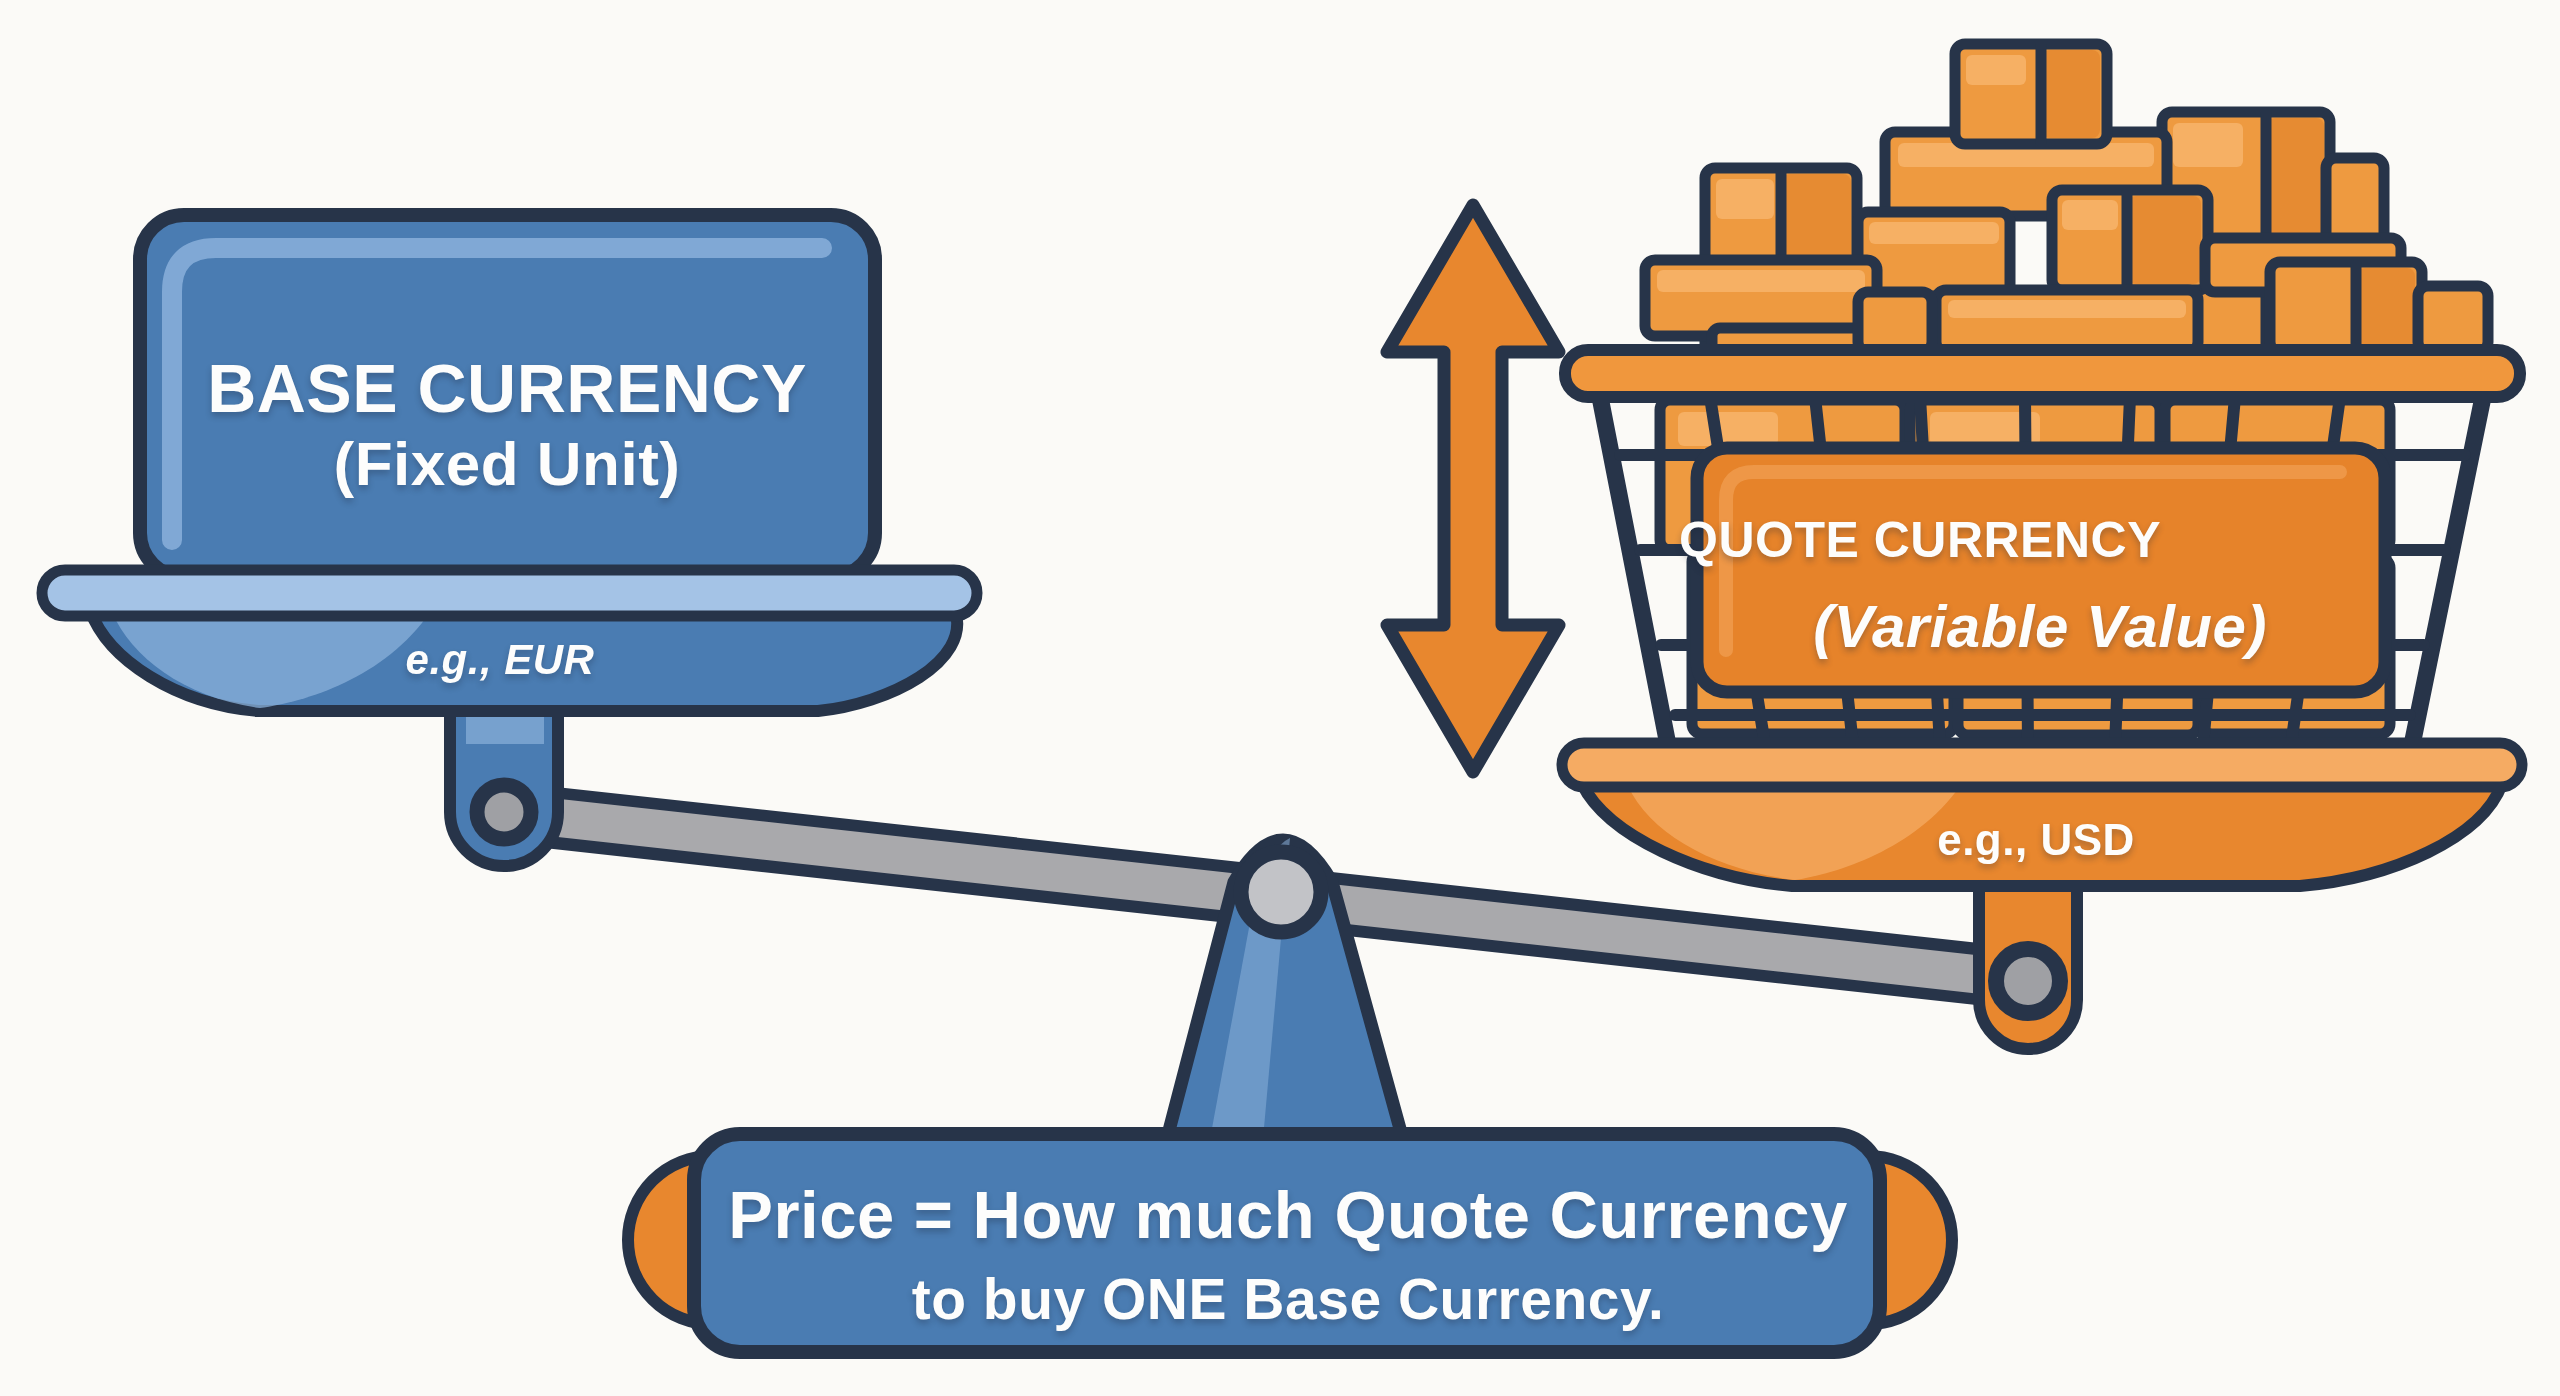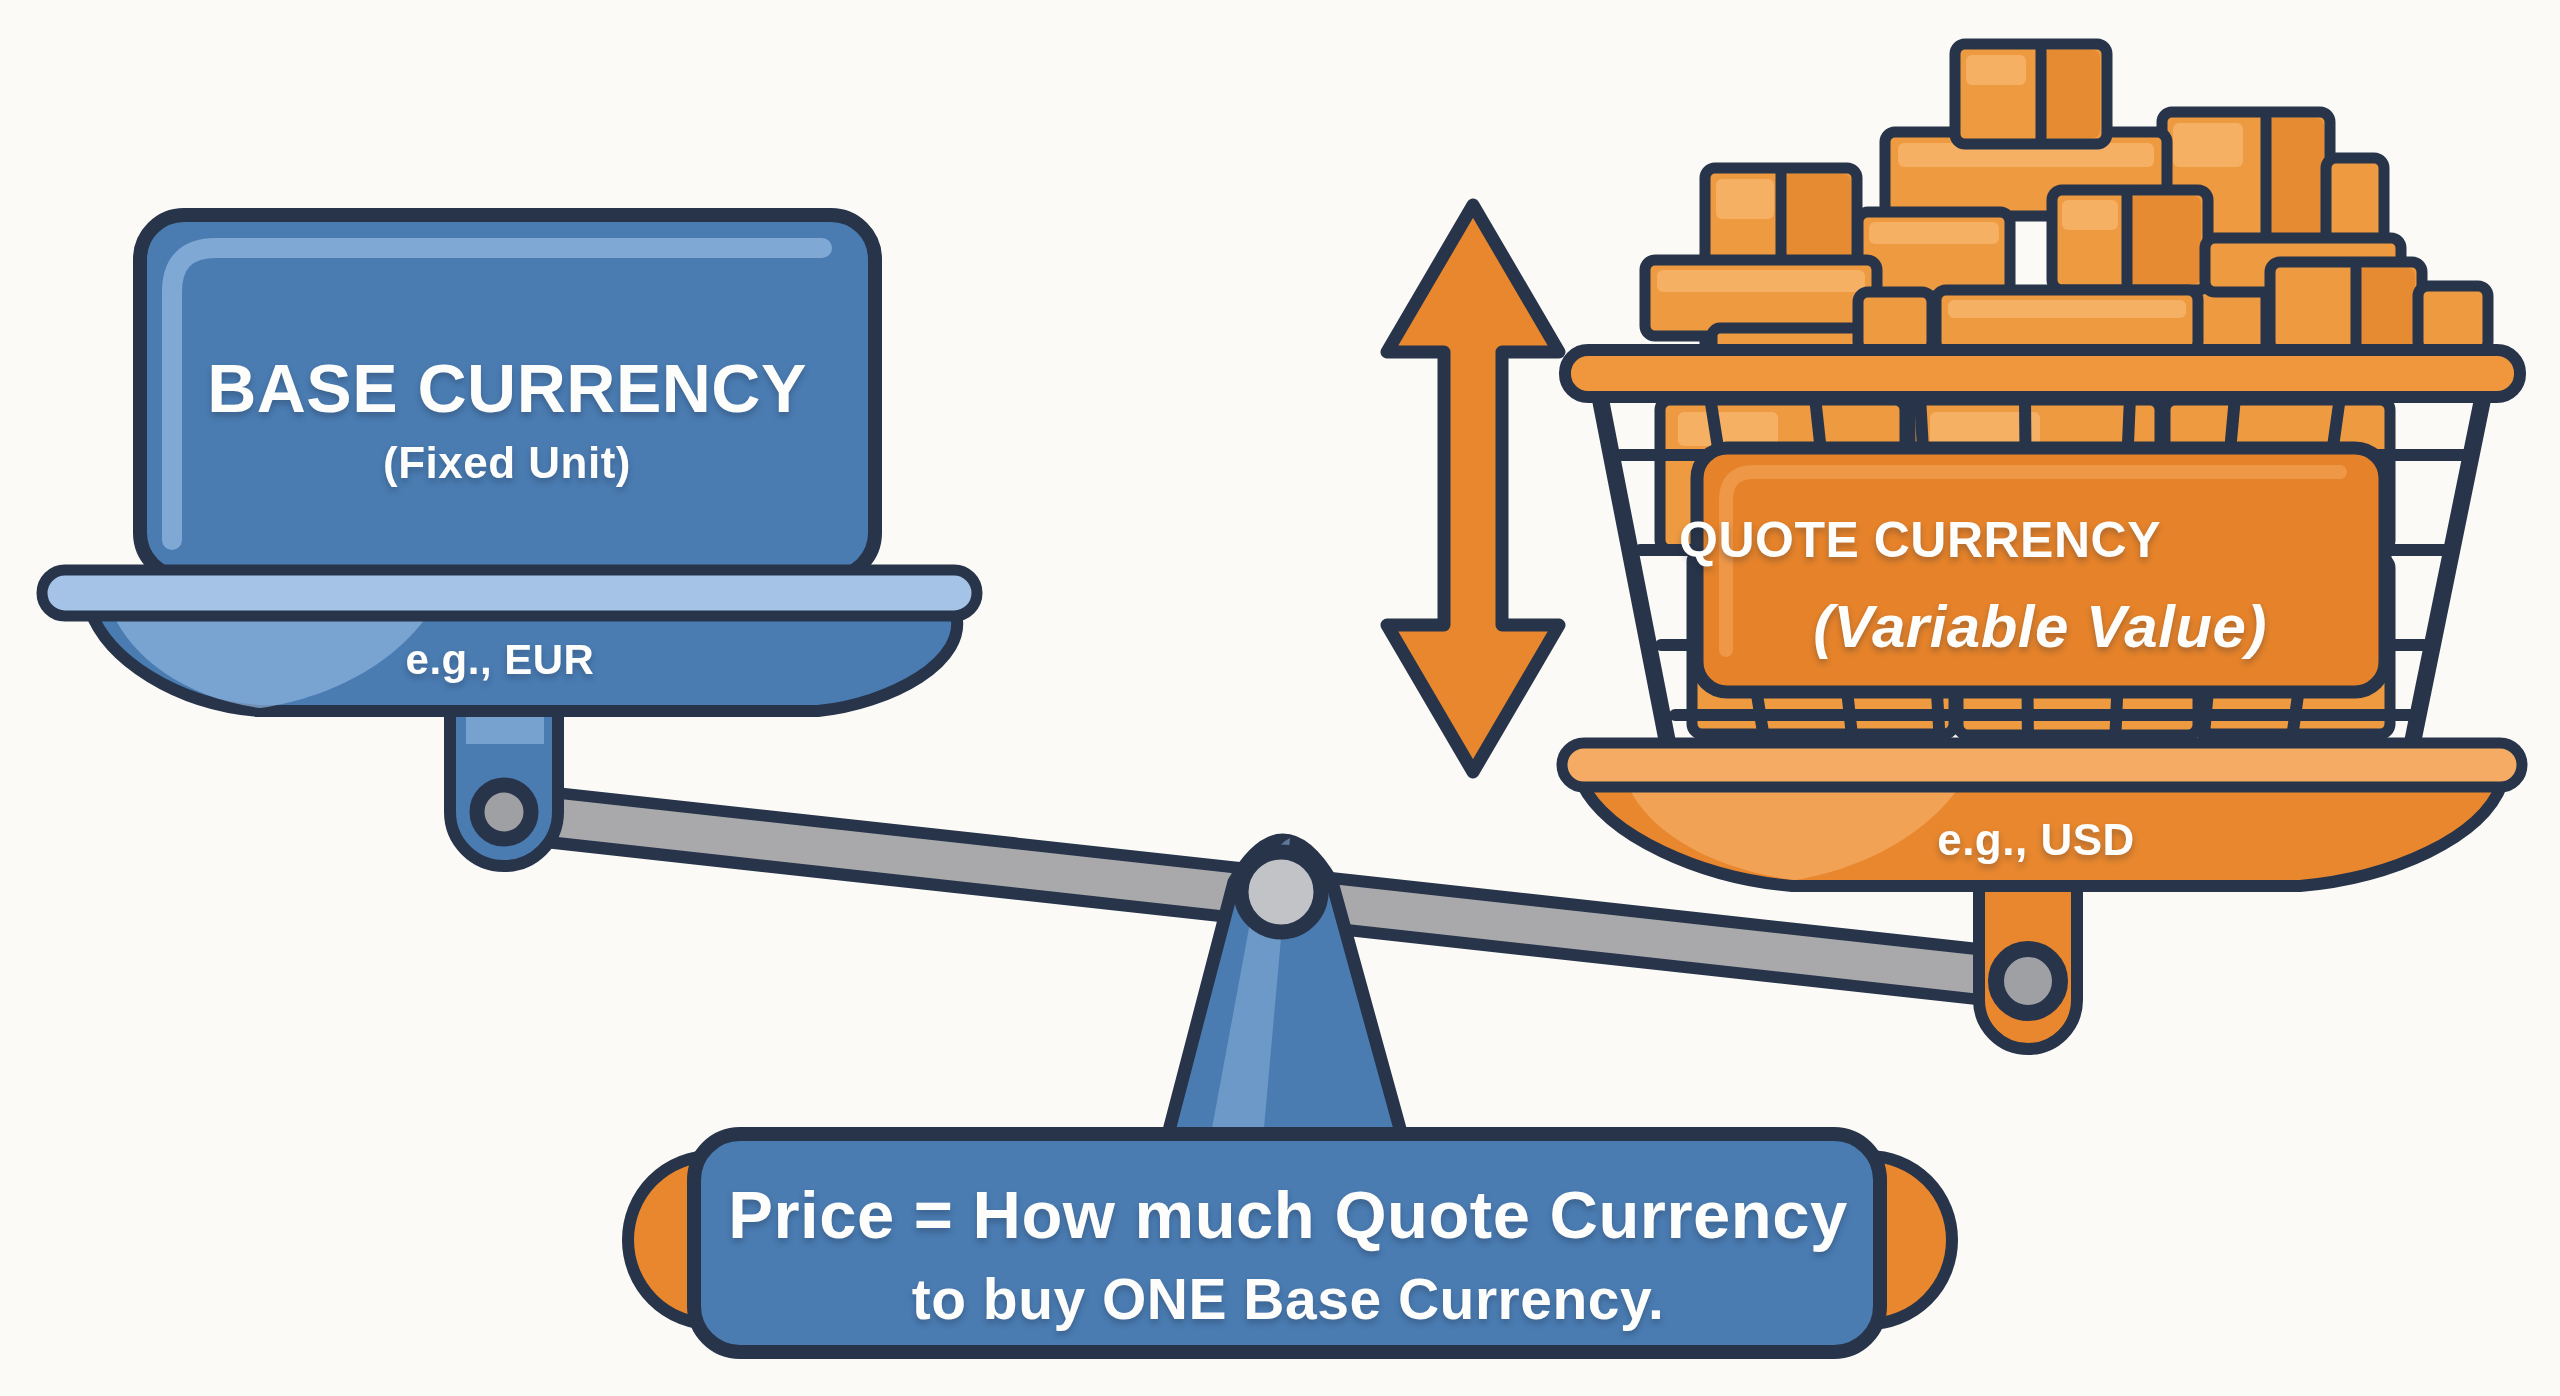--- a/index.html
+++ b/index.html
@@ -38,22 +38,22 @@
   .blk-dk{fill:var(--orange-deep);opacity:.55;stroke:none;}
   .wire{stroke:var(--outline-navy);fill:none;stroke-linecap:round;}
   
   .label{
     position:absolute;transform:translate(-50%,-50%);
     color:var(--text);font-weight:bold;white-space:nowrap;
     text-shadow:0 4px 6px rgba(25,35,55,.30);
     letter-spacing:.5px;
   }
   .t-base1{left:507px;top:388px;font-size:68px;}
-  .t-base2{left:507px;top:463px;font-size:44px;}
-  .t-eur{left:500px;top:660px;font-size:42px;}
+  .t-base2{left:507px;top:463px;font-size:62px;}
+  .t-eur{left:500px;top:660px;font-size:42px;font-style:italic;}
   .t-quote1{left:1920px;top:540px;font-size:50px;}
   .t-quote2{left:2040px;top:626px;font-size:60px;font-style:italic;}
   .t-usd{left:2036px;top:840px;font-size:44px;}
   .t-cap1{left:1288px;top:1214px;font-size:67px;}
   .t-cap2{left:1288px;top:1299px;font-size:57px;}
 </style>
 </head>
 <body>
 
 <svg id="scene" viewBox="0 0 2560 1396">

